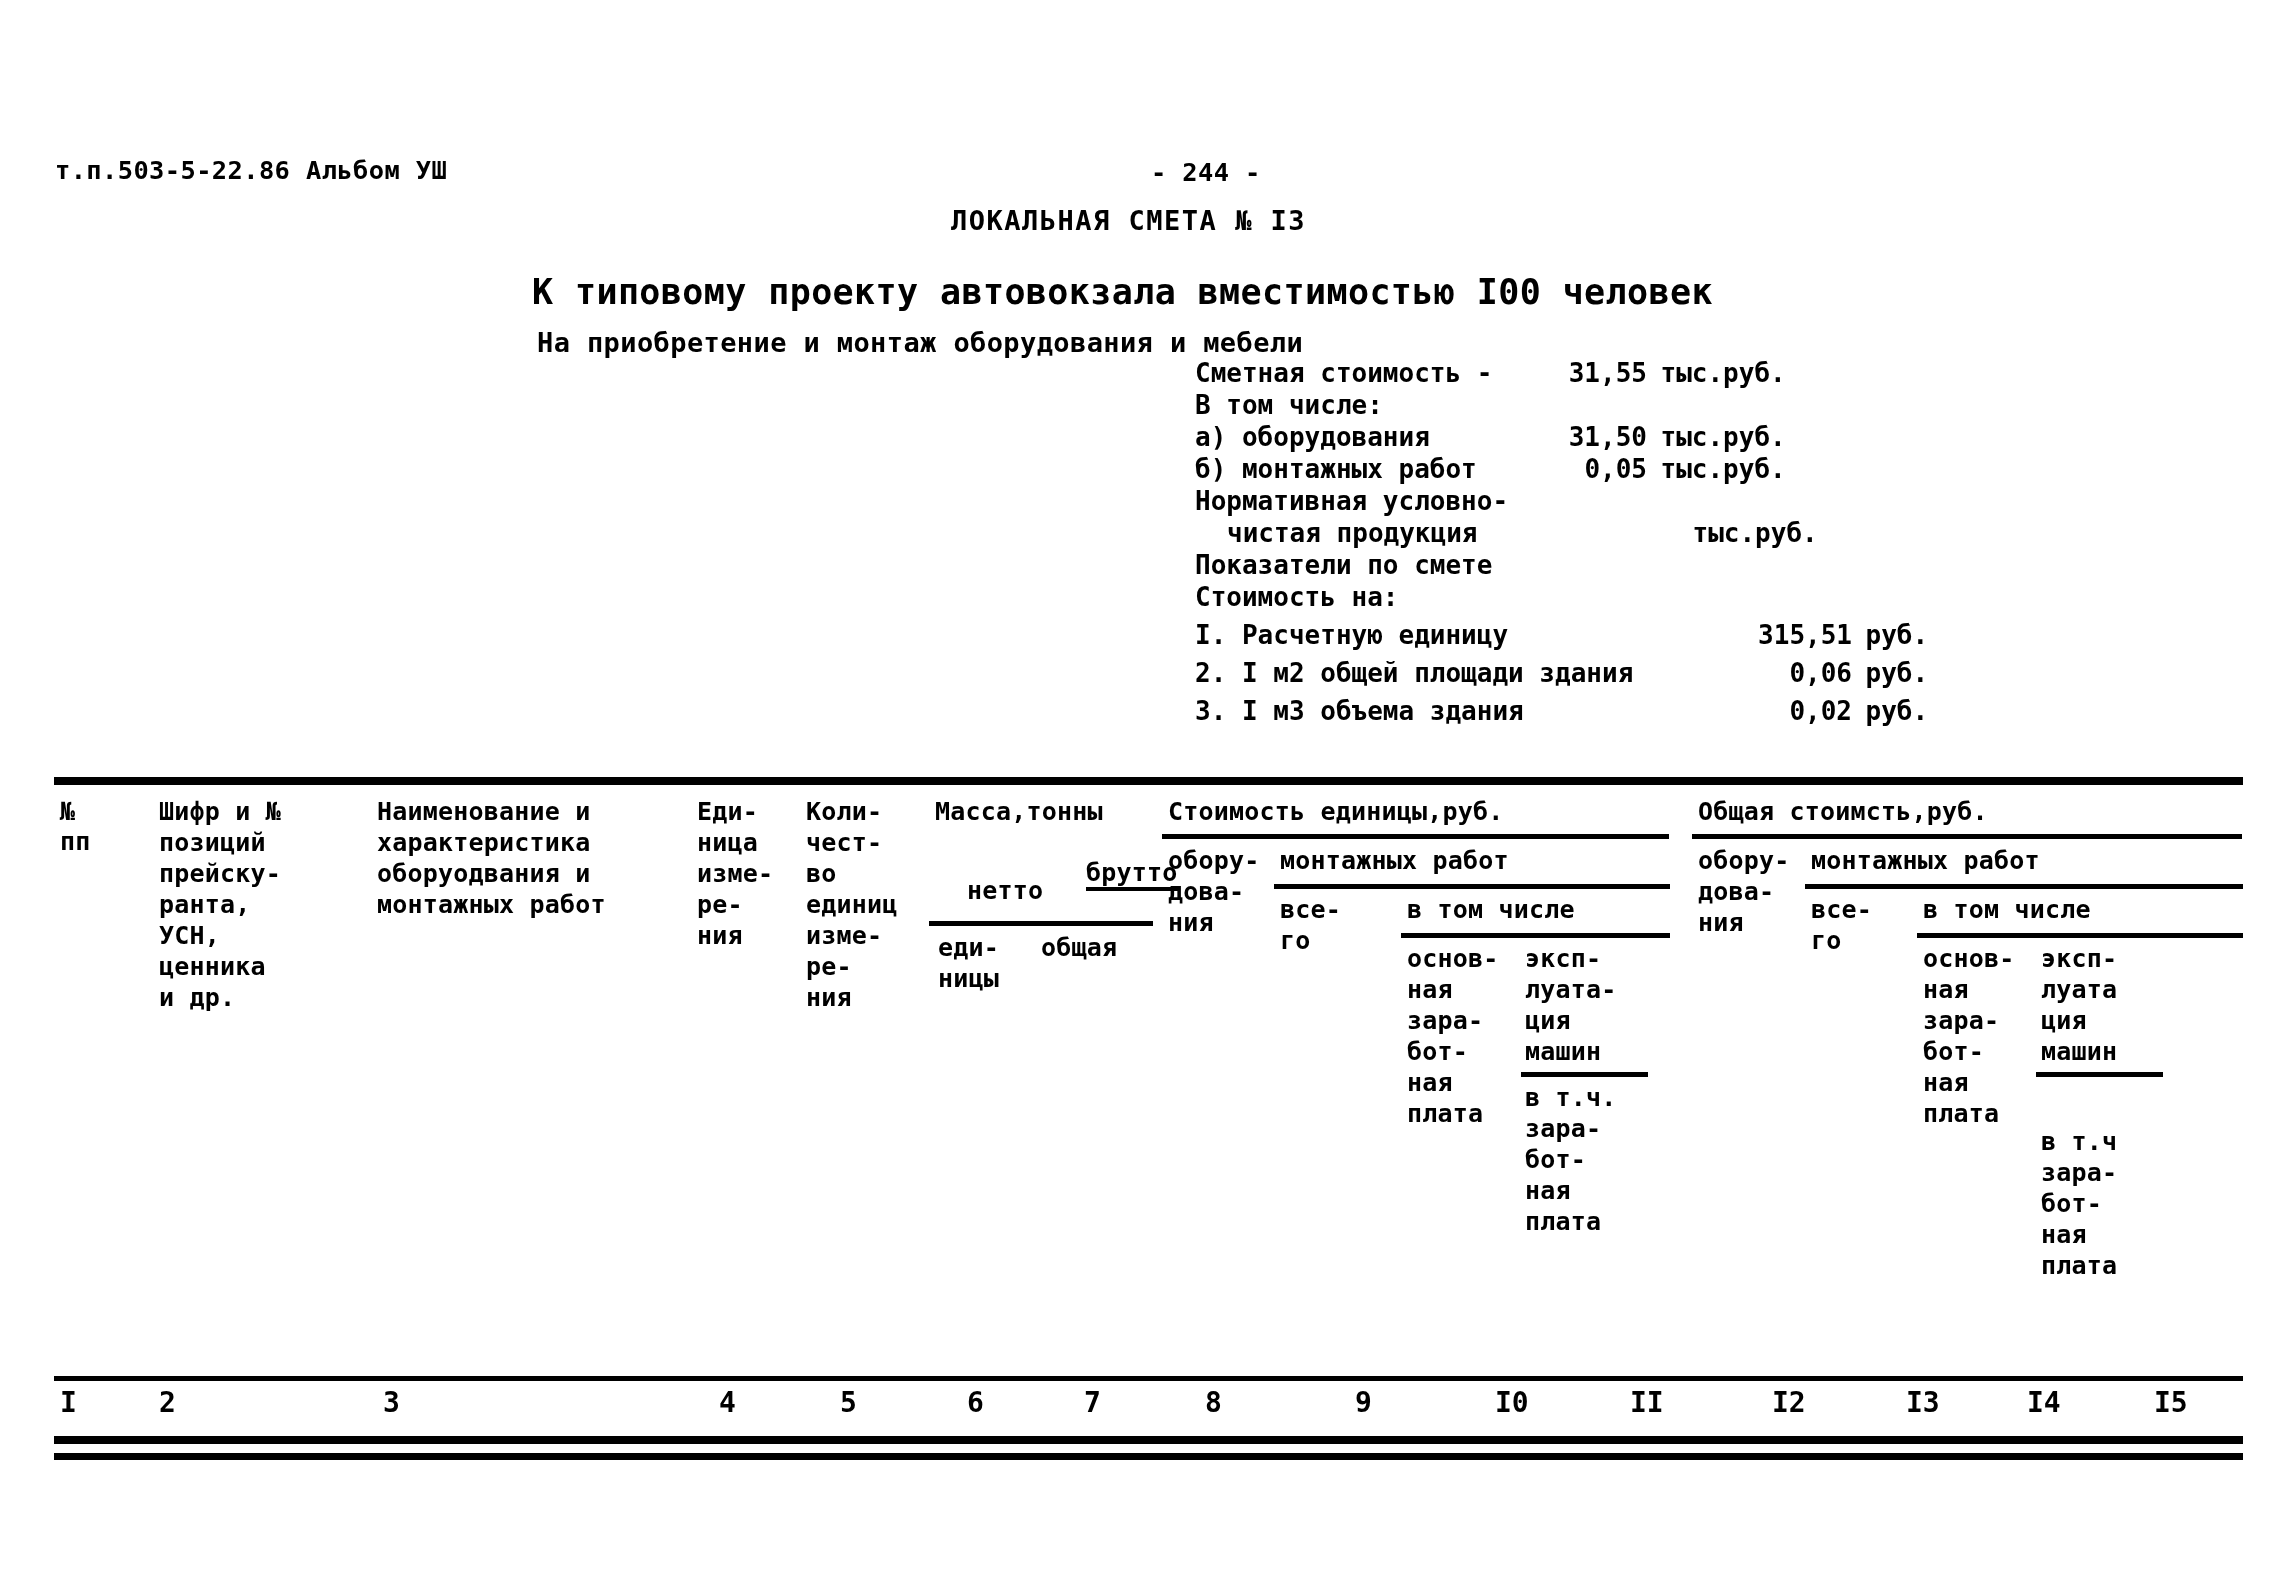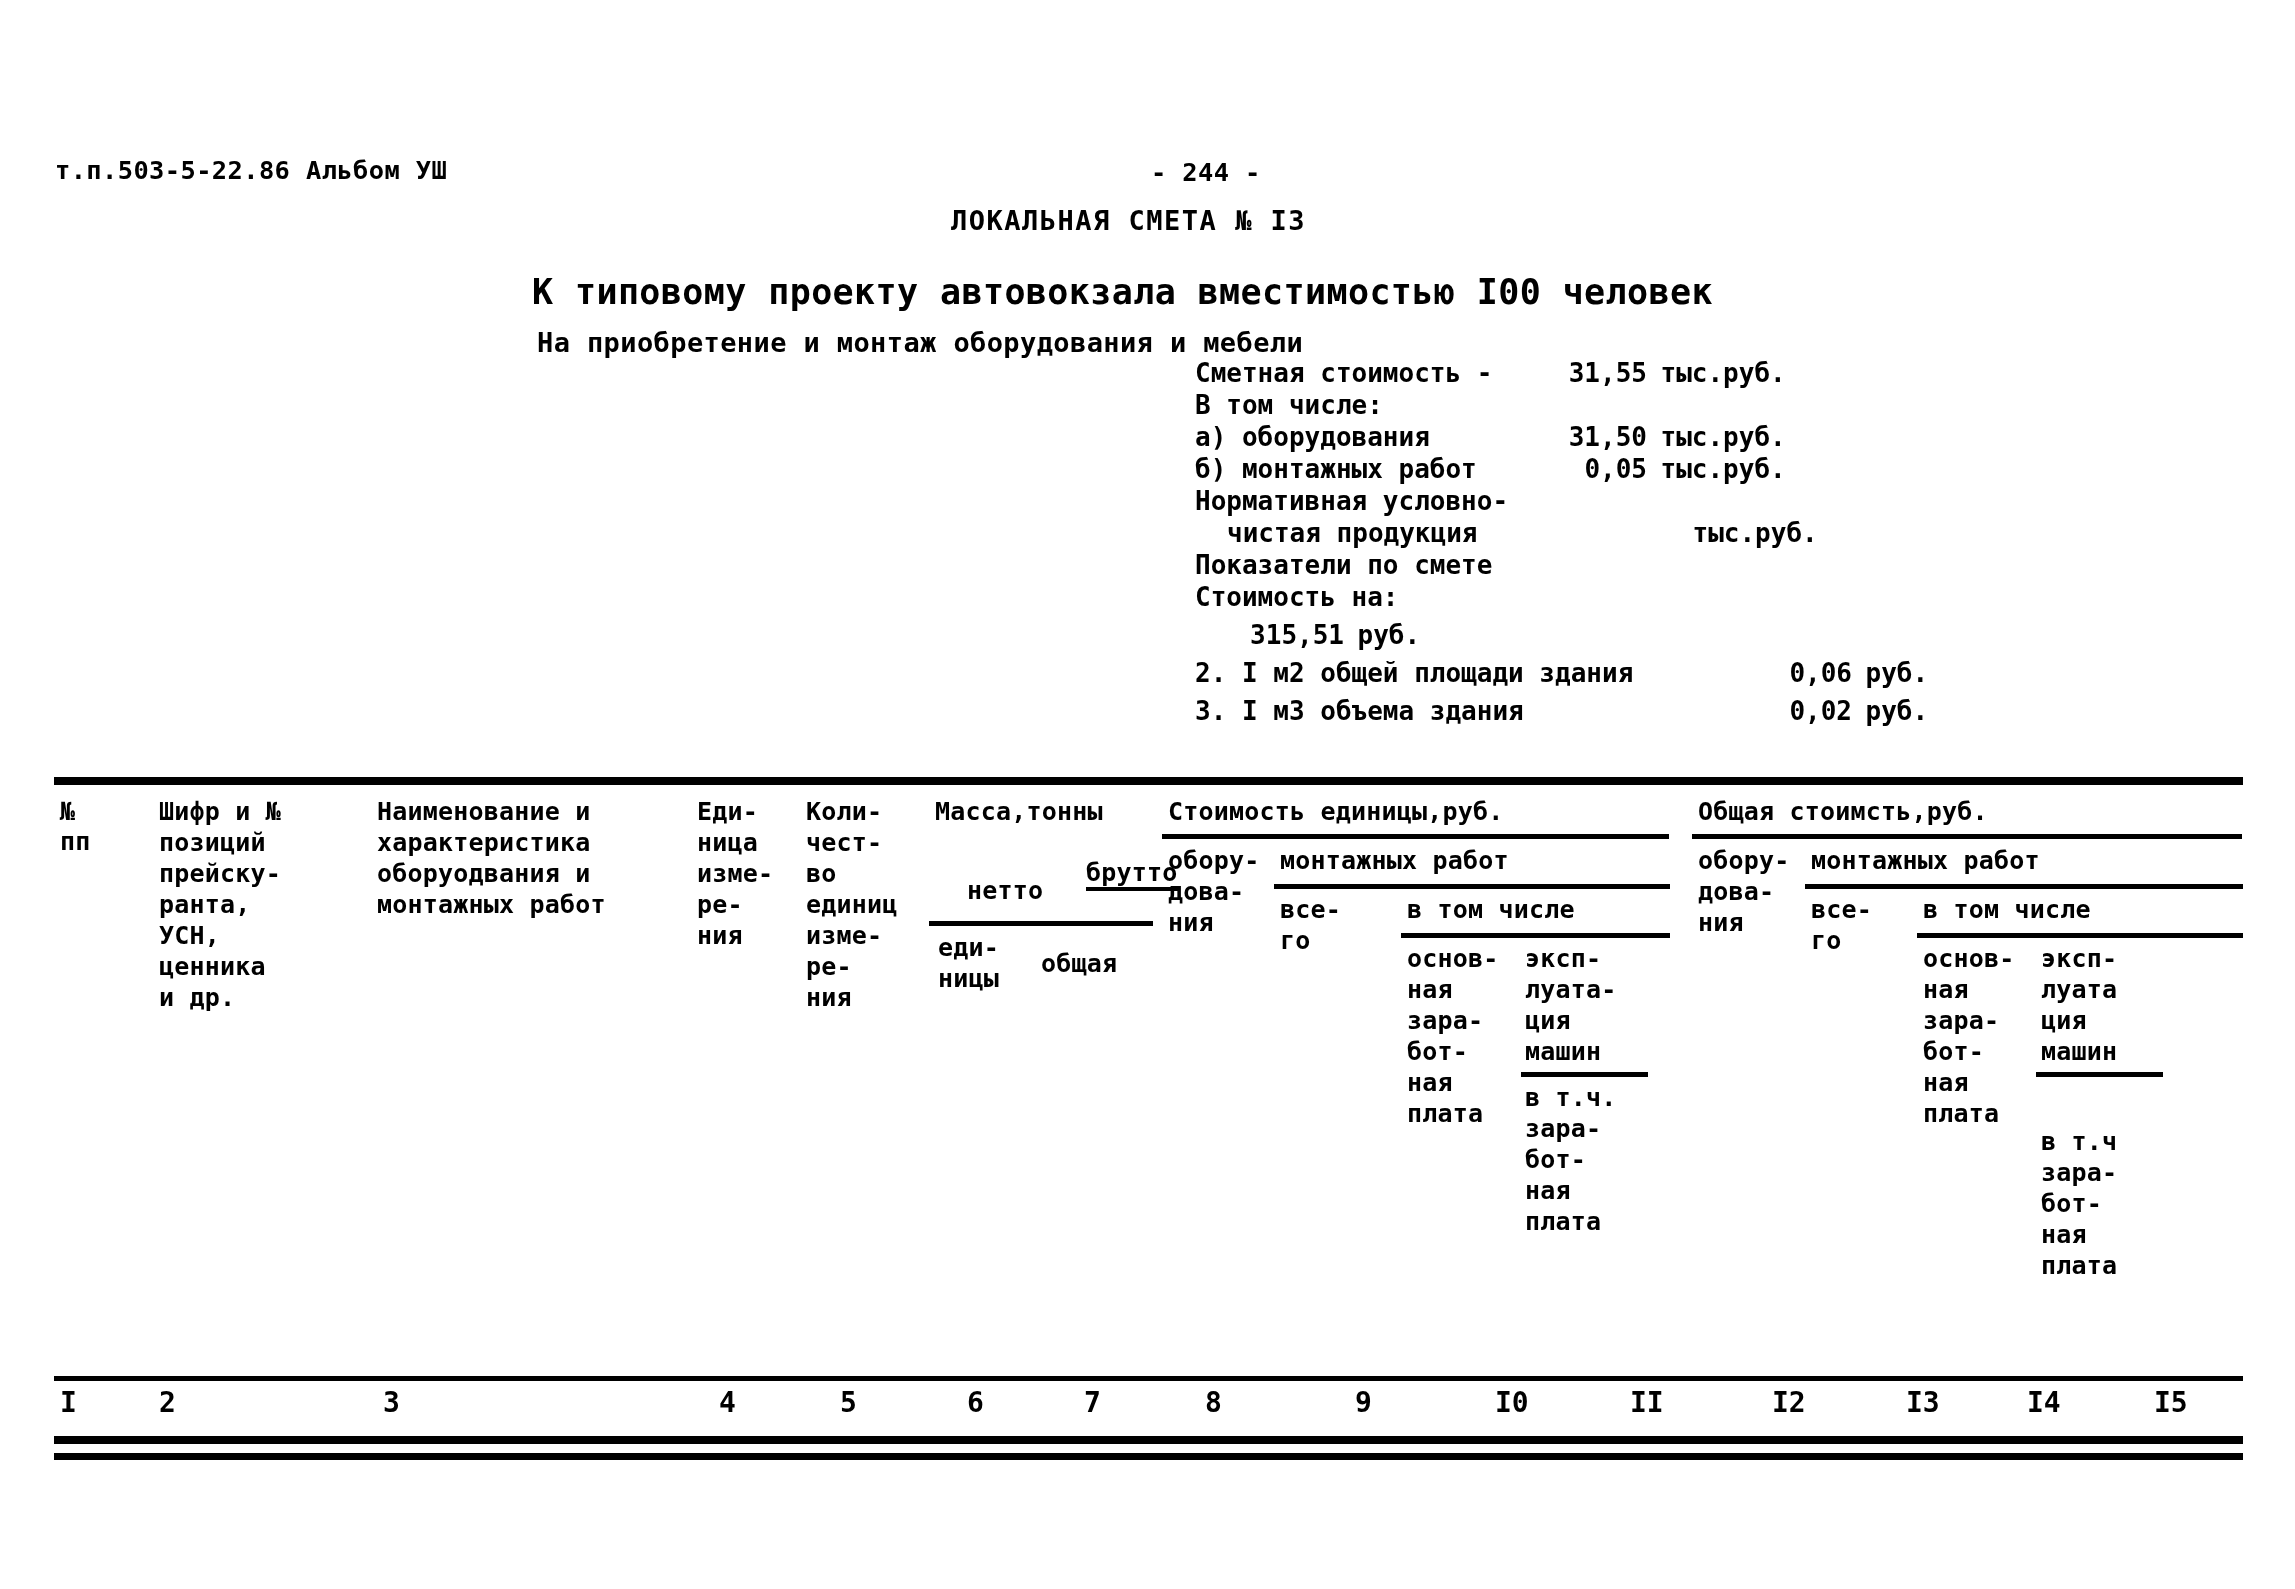--- a/index.html
+++ b/index.html
@@ -213,20 +213,21 @@
 
     <div class="sum-row plain">
       <span class="sum-label">Показатели по смете</span>
     </div>
 
     <div class="sum-row plain">
       <span class="sum-label">Стоимость на:</span>
     </div>
 
     <div class="sum-row grp-ind">
+      <span class="sum-label">I. Расчетную единицу</span>
       <span class="sum-val">315,51</span>
       <span class="sum-unit">руб.</span>
     </div>
 
     <div class="sum-row grp-ind">
       <span class="sum-label">2. I м2 общей площади здания</span>
       <span class="sum-val">0,06</span>
       <span class="sum-unit">руб.</span>
     </div>
 
@@ -275,21 +276,21 @@
 ния</div>
 
       <div class="hcell" style="left:881px; top:10.5px;">Масса,тонны</div>
       <div class="hcell" style="left:910px; top:41px;">
         <span class="underline-word">брутто</span>
       </div>
       <div class="hcell" style="left:913px; top:90px;">нетто</div>
       <div class="hrule" style="left:875px; top:136px; width:224px;"></div>
       <div class="hcell" style="left:884px; top:147px;">еди-
 ницы</div>
-      <div class="hcell" style="left:987px; top:147px;margin-top:16px;">общая</div>
+      <div class="hcell" style="left:987px; top:147px;">общая</div>
 
       <div class="hcell" style="left:1114px; top:10.5px;">Стоимость единицы,руб.</div>
       <div class="hrule" style="left:1108px; top:49px; width:507px;"></div>
 
       <div class="hcell" style="left:1114px; top:60px;">обору-
 дова-
 ния</div>
       <div class="hcell" style="left:1226px; top:60px;">монтажных работ</div>
       <div class="hrule" style="left:1220px; top:99px; width:396px;"></div>
 

